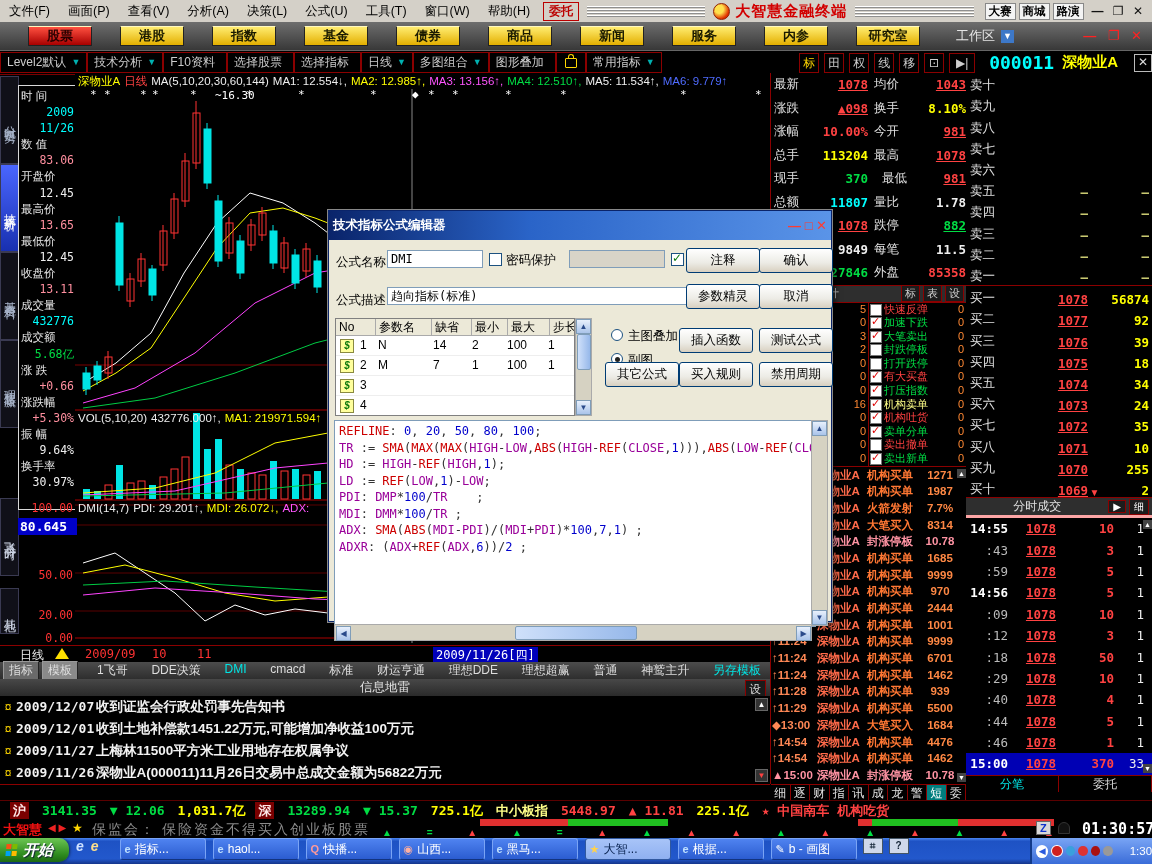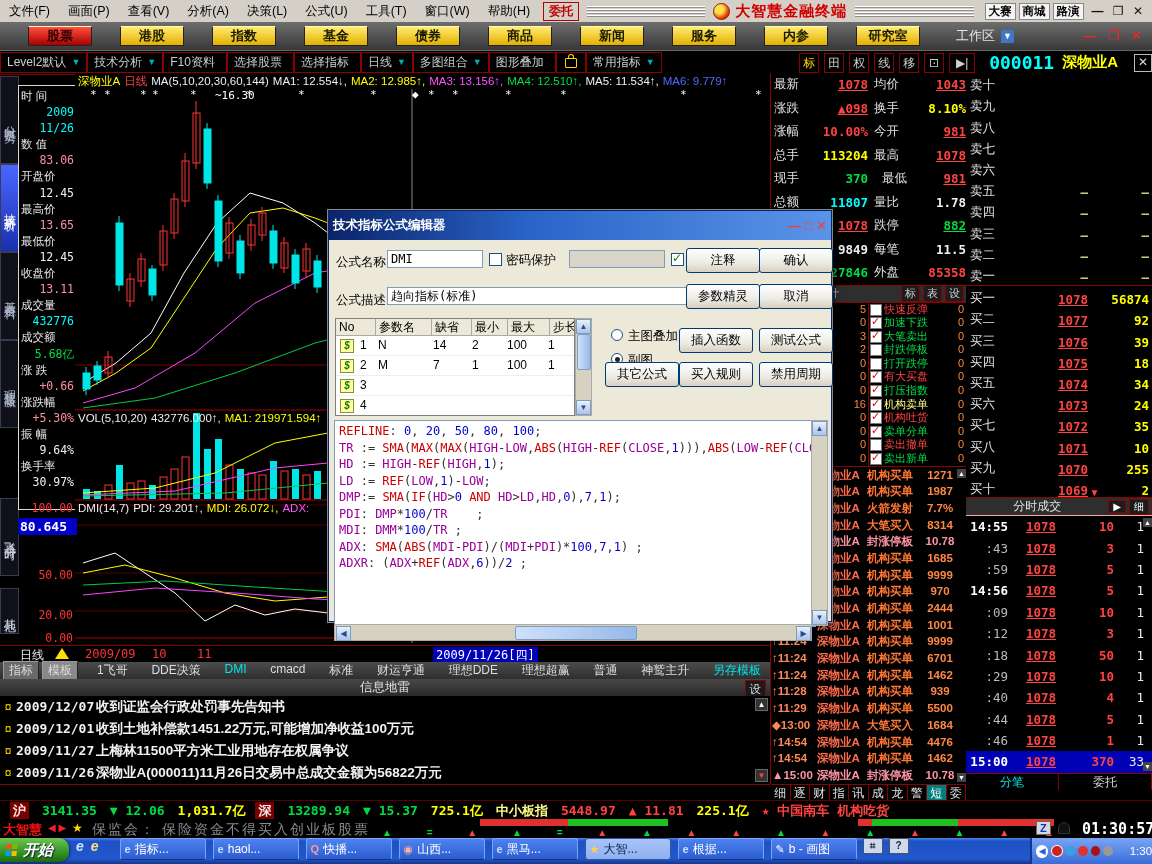--- a/index.html
+++ b/index.html
@@ -109,21 +109,21 @@
   .drow .dl{width:38px;color:#e0e0e0;padding-left:4px}
   .drow .dp{flex:1;text-align:right;font-weight:bold;font-family:"DejaVu Sans Mono",monospace}
   .drow .da{width:13px;color:#ff4242;font-size:10px;text-align:center}
   .drow .dv{width:48px;text-align:right;font-weight:bold;color:#ffff00;font-family:"DejaVu Sans Mono",monospace;padding-right:3px}
   .drow .dash{color:#c8c870}
   #sellbox{border-bottom:1px solid #8b0000;height:212px}
   #buybox{height:211px;border-bottom:1px solid #8b0000}
   #tapehdr{height:17px;background:#2e2e2e;display:flex;align-items:center;font-size:12px;color:#e0e0e0}
   #tapehdr .t{flex:1;text-align:center}
   .tape-btn{border:1px solid #8b0000;background:#1c1c1c;margin-right:3px;padding:0 4px;font-size:10px;color:#fff}
-  #tapelist{height:257px;border-top:1px solid #fca5a5;position:relative;overflow:hidden}
+  #tapelist{height:257px;border-top:3px solid #fca5a5;position:relative;overflow:hidden}
   .prow{display:flex;height:21.4px;align-items:center;font-size:12.5px;font-family:"DejaVu Sans Mono",monospace}
   .prow .pt{width:42px;text-align:right;color:#bbb}
   .prow.big .pt{color:#fff;font-weight:bold}
   .prow .pp{flex:1;text-align:center;color:#ff4242;font-weight:bold;text-decoration:underline}
   .prow .pv{width:40px;text-align:right;color:#ff4242;font-weight:bold}
   .prow .pn{width:30px;text-align:right;color:#eee;padding-right:8px}
   .prow.hl{background:#0000b4}
   #tapetabs{display:flex;height:16px;border-top:1px solid #8b0000}
   .ttab{flex:1;text-align:center;line-height:16px;font-size:12px;border-right:1px solid #8b0000}
   .ttab.cy{color:#00e5e5}
@@ -1147,21 +1147,20 @@
       <span class="xp-btn abs" style="left:276px;top:122px">其它公式</span>
       <span class="xp-btn abs" style="left:350px;top:122px">买入规则</span>
       <span class="xp-btn abs" style="left:430px;top:122px">禁用周期</span>
 
       <div id="codearea">
 
       <div class="codeline"><i class="kw">REFLINE</i>: <i class="num">0</i>, <i class="num">20</i>, <i class="num">50</i>, <i class="num">80</i>, <i class="num">100</i>;</div>
           <div class="codeline"><i class="id">TR</i> := <i class="kw">SMA</i>(<i class="kw">MAX</i>(<i class="kw">MAX</i>(<i class="id">HIGH</i>-<i class="id">LOW</i>,<i class="kw">ABS</i>(<i class="id">HIGH</i>-<i class="kw">REF</i>(<i class="id">CLOSE</i>,<i class="num">1</i>))),<i class="kw">ABS</i>(<i class="id">LOW</i>-<i class="kw">REF</i>(<i class="id">CLOSE</i>,))),,);</div>
           <div class="codeline"><i class="id">HD</i> := <i class="id">HIGH</i>-<i class="kw">REF</i>(<i class="id">HIGH</i>,<i class="num">1</i>);</div>
           <div class="codeline"><i class="id">LD</i> := <i class="kw">REF</i>(<i class="id">LOW</i>,<i class="num">1</i>)-<i class="id">LOW</i>;</div>
-          <div class="codeline"><i class="id">DMP</i>:= <i class="kw">SMA</i>(<i class="kw">IF</i>(<i class="id">HD</i>&gt;<i class="num">0</i> <i class="kw">AND</i> <i class="id">HD</i>&gt;<i class="id">LD</i>,<i class="id">HD</i>,<i class="num">0</i>),<i class="num">7</i>,<i class="num">1</i>);</div>
           <div class="codeline"><i class="id">PDI</i>: <i class="id">DMP</i>*<i class="num">100</i>/<i class="id">TR</i>    ;</div>
           <div class="codeline"><i class="id">MDI</i>: <i class="id">DMM</i>*<i class="num">100</i>/<i class="id">TR</i> ;</div>
           <div class="codeline"><i class="id">ADX</i>: <i class="kw">SMA</i>(<i class="kw">ABS</i>(<i class="id">MDI</i>-<i class="id">PDI</i>)/(<i class="id">MDI</i>+<i class="id">PDI</i>)*<i class="num">100</i>,<i class="num">7</i>,<i class="num">1</i>) ;</div>
           <div class="codeline"><i class="id">ADXR</i>: (<i class="id">ADX</i>+<i class="kw">REF</i>(<i class="id">ADX</i>,<i class="num">6</i>))/<i class="num">2</i> ;</div>
         </div>
       <div class="xp-scroll" style="left:482px;top:180px;height:204px">
         <span class="xp-arrow" style="top:0">▲</span>
         <span class="xp-arrow" style="bottom:0">▼</span>
       </div>
       <div class="xp-scroll" style="left:5px;top:384px;width:476px;height:15px">

